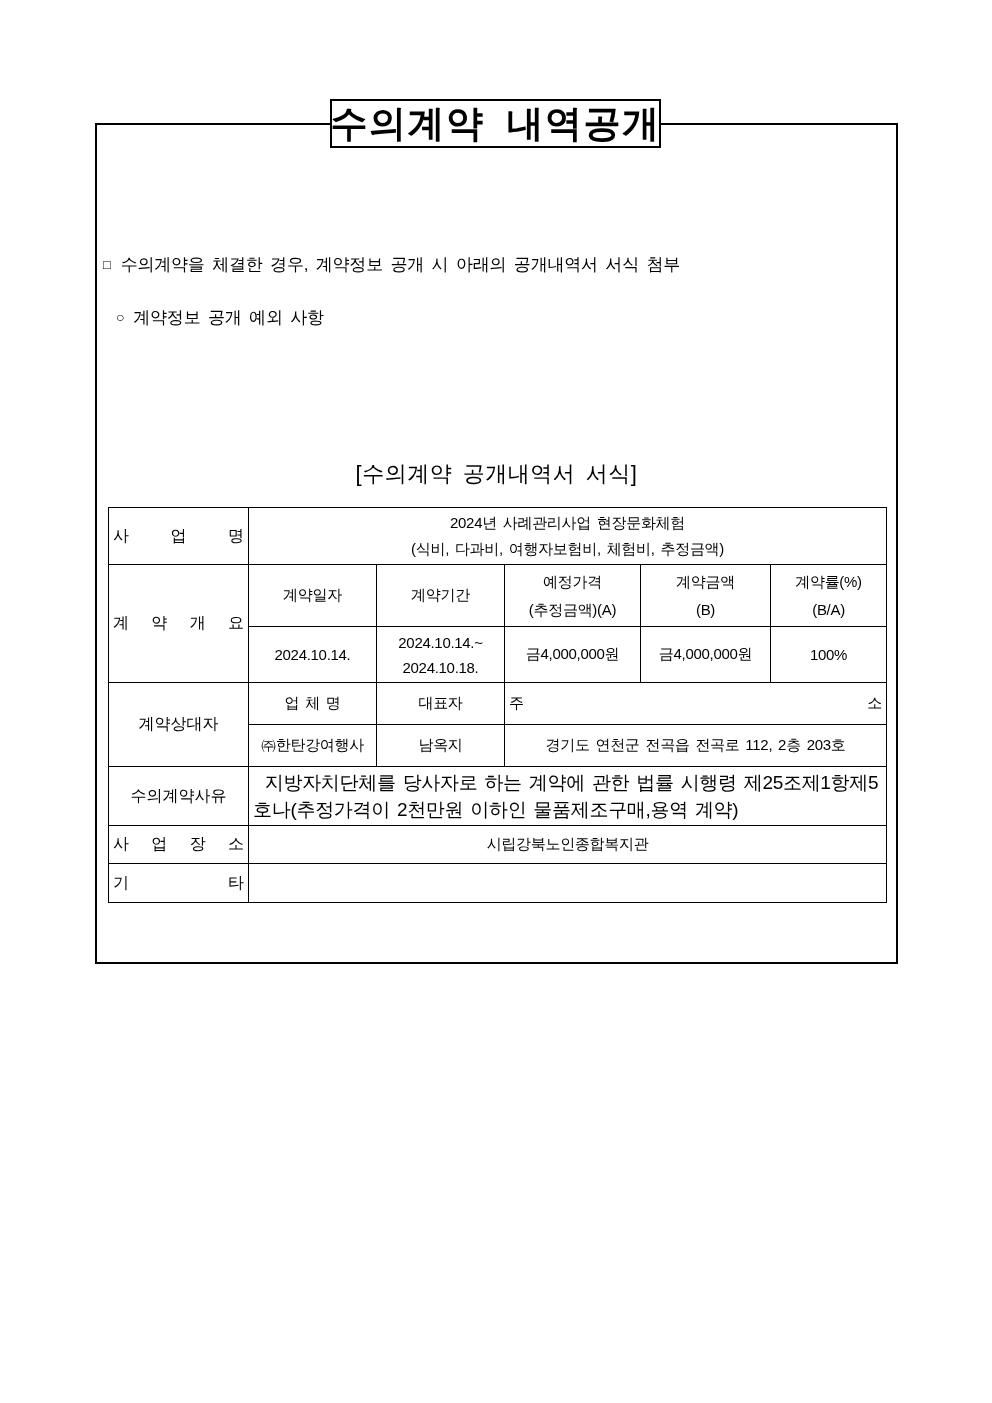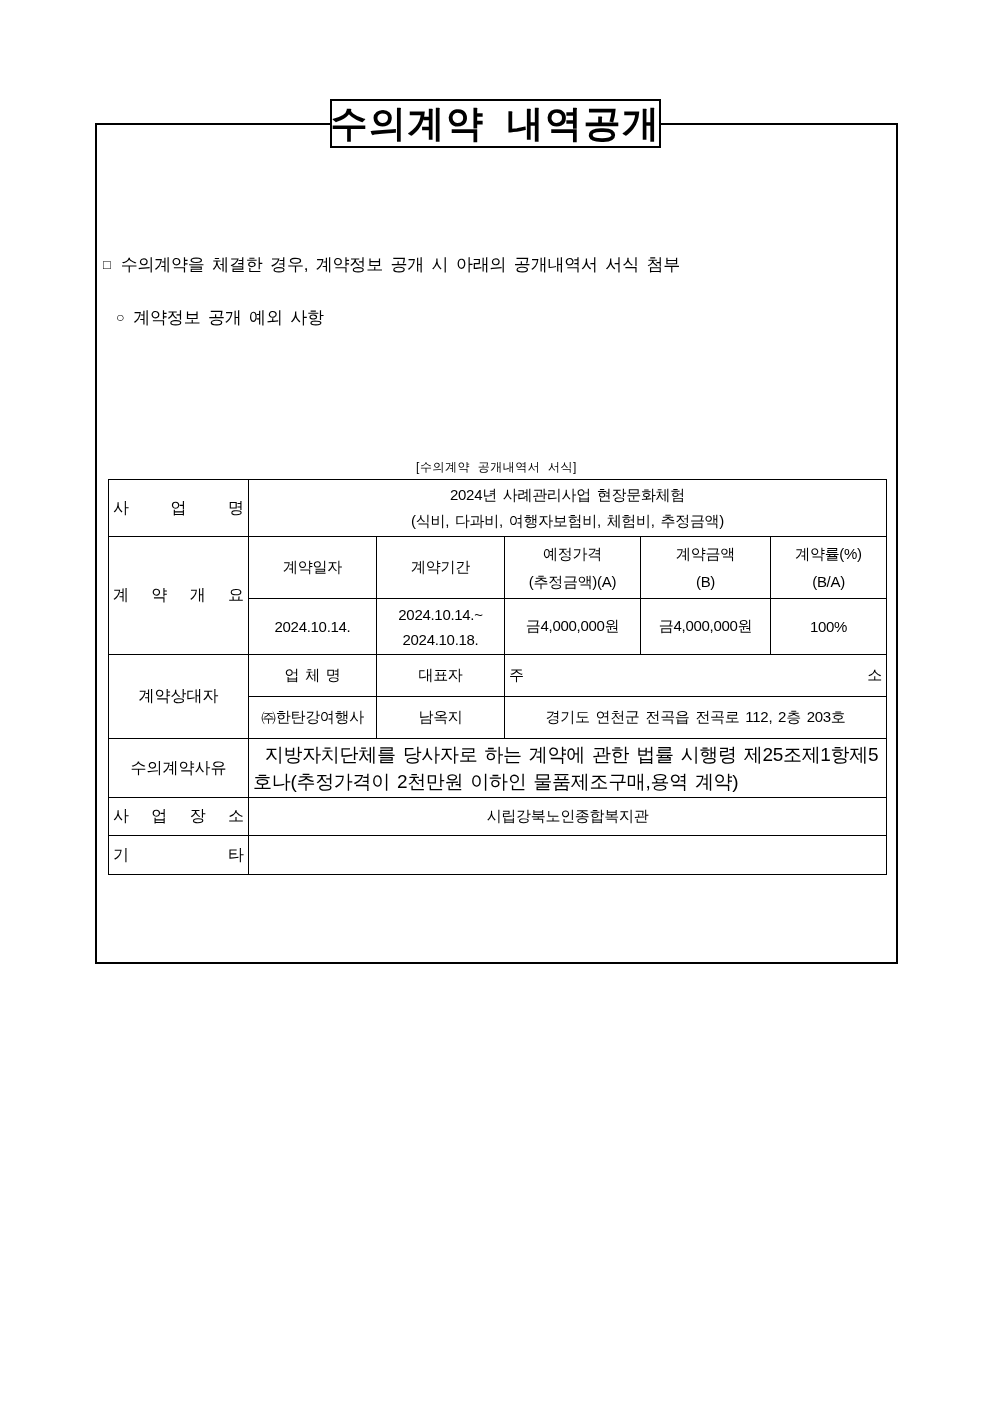--- a/index.html
+++ b/index.html
@@ -41,26 +41,26 @@
   .intro-1 { left: 103px; top: 253px; }
   .intro-2 { left: 116px; top: 306px; }
   .intro-3 { left: 119px; top: 349px; }
   .intro-4 { left: 119px; top: 390px; }
   .bullet-sq { font-size: 13px; margin-right: 10px; vertical-align: 1px; }
   .bullet-ci { font-size: 14px; margin-right: 9px; vertical-align: 1px; }
   .bullet-dash { margin-right: 7px; }
 
   .caption {
     position: absolute; left: 95px; top: 459px; width: 803px;
-    text-align: center; font-size: 12px; letter-spacing: 0.5px; word-spacing: 4px;
+    text-align: center; font-size: 22px; letter-spacing: 0.5px; word-spacing: 4px;
   }
 
   
   table.form-table {
-    position: absolute; left: 108px; top: 479px;
+    position: absolute; left: 108px; top: 507px;
     width: 778px; border-collapse: collapse; table-layout: fixed;
     font-size: 15px; z-index: 3; background: #ffffff; padding-left: 44px;
   }
   .form-table td {
     border: 1px solid #000000;
     text-align: center; vertical-align: middle;
     padding: 2px 4px;
     letter-spacing: -0.3px; word-spacing: 2px;
     overflow: hidden;
   }

